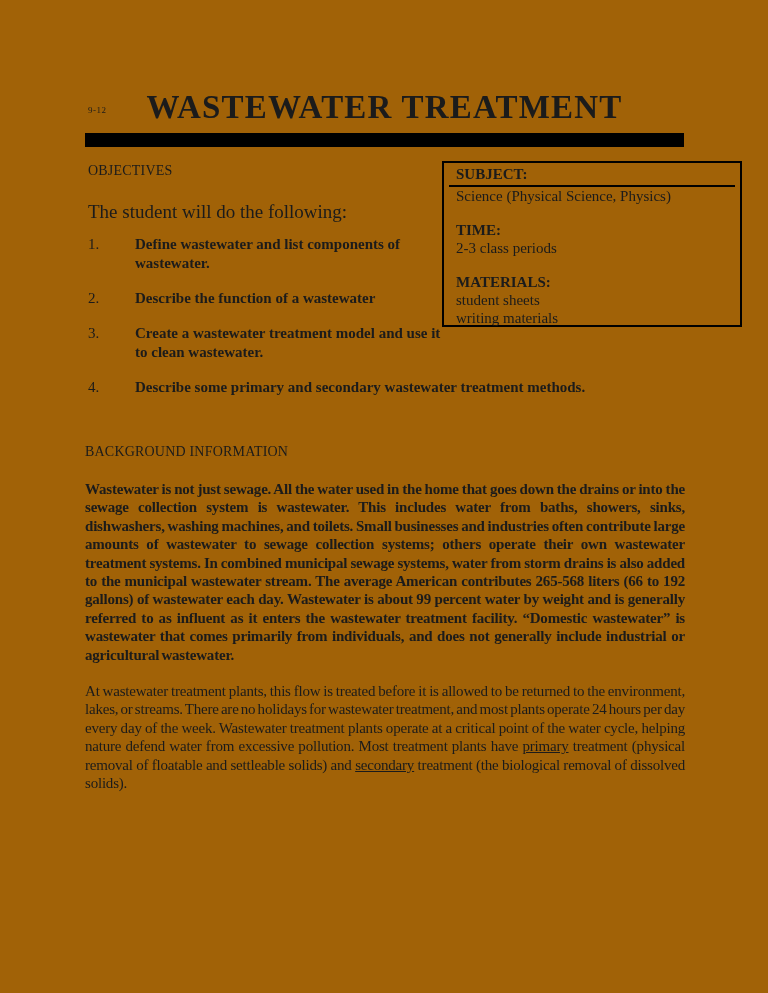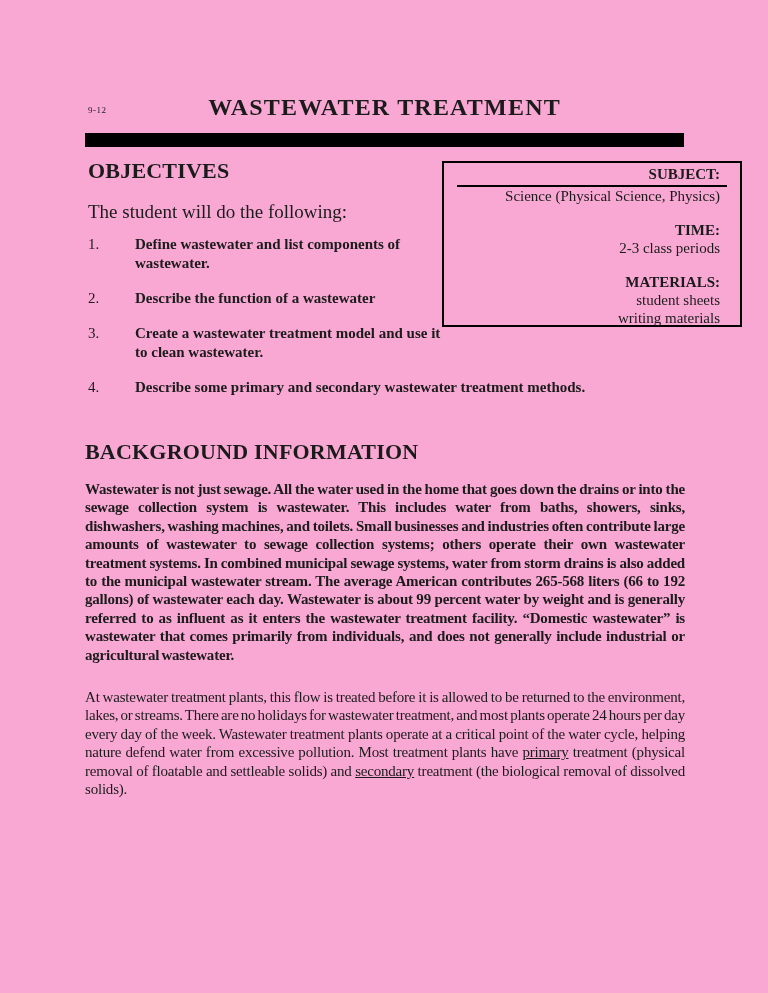--- a/index.html
+++ b/index.html
@@ -5,42 +5,42 @@
   * { margin: 0; padding: 0; box-sizing: border-box; }
   html, body { background: #ffffff; }
   body {
     width: 768px; height: 993px;
     font-family: "Liberation Serif", "DejaVu Serif", serif;
     color: #1b1b1b;
   }
   .page {
     position: relative;
     width: 768px; height: 993px;
-    background: #f9a8d4;
+    background: #a16207;
     overflow: hidden;
   }
 
   
   .grade {
     position: absolute; left: 88px; top: 105px;
     font-size: 9px; letter-spacing: 0.5px;
   }
   .title {
     position: absolute; left: 85px; top: 90px; width: 599px;
     text-align: center;
-    font-size: 24px; font-weight: 700; letter-spacing: 1.2px;
+    font-size: 33px; font-weight: 700; letter-spacing: 1.2px;
     white-space: nowrap; line-height: 34px;
   }
   .bar {
     position: absolute; left: 85px; top: 133px;
     width: 599px; height: 14px; background: #000;
   }
 
   .section-heading {
-    font-size: 22px; font-weight: 700; letter-spacing: 0.2px;
+    font-size: 14px; font-weight: 400; letter-spacing: 0.2px;
     line-height: 22px;
   }
 
   
   .objectives {
     position: absolute; left: 88px; top: 160px; width: 356px;
   }
   .intro { margin-top: 20px; font-size: 19px; line-height: 19px; }
   .obj-list { margin-top: 14px; }
   .obj-item {
@@ -49,22 +49,22 @@
   }
   .obj-num { flex: none; width: 47px; }
   .obj-text { flex: none; }
   .obj-line { display: block; white-space: nowrap; font-weight: bold; }
 
   
   .info-box {
     position: absolute; left: 442px; top: 161px;
     width: 300px; height: 166px;
     border: 2px solid #000;
-    padding: 3px 20px 0;
-    font-size: 15px; line-height: 18px; text-align: right;
+    padding: 3px 12px 0;
+    font-size: 15px; line-height: 18px;
   }
   .info-header {
     font-weight: 700;
     margin: 0 -7px; padding: 0 7px 2px;
     border-bottom: 2px solid #000;
     line-height: 17px;
   }
   .info-line { line-height: 18px; }
   .info-line:first-of-type { margin-top: 2px; }
   .info-label { font-weight: 700; }
@@ -73,21 +73,21 @@
   
   .background {
     position: absolute; left: 85px; top: 441px; width: 600px;
   }
   .para {
     font-size: 15px; line-height: 18.4px;
     text-align: justify;
     letter-spacing: -0.2px; word-spacing: -1.4px;
   }
   .para1 { margin-top: 17px; font-weight: bold; }
-  .para2 { margin-top: 24px; }
+  .para2 { margin-top: 18px; }
   .underlined { text-decoration: underline; }
 </style>
 </head>
 <body>
 
 <div class="page">
 
   <span class="grade">9-12</span>
   <h1 class="title">WASTEWATER TREATMENT</h1>
   <div class="bar"></div>

